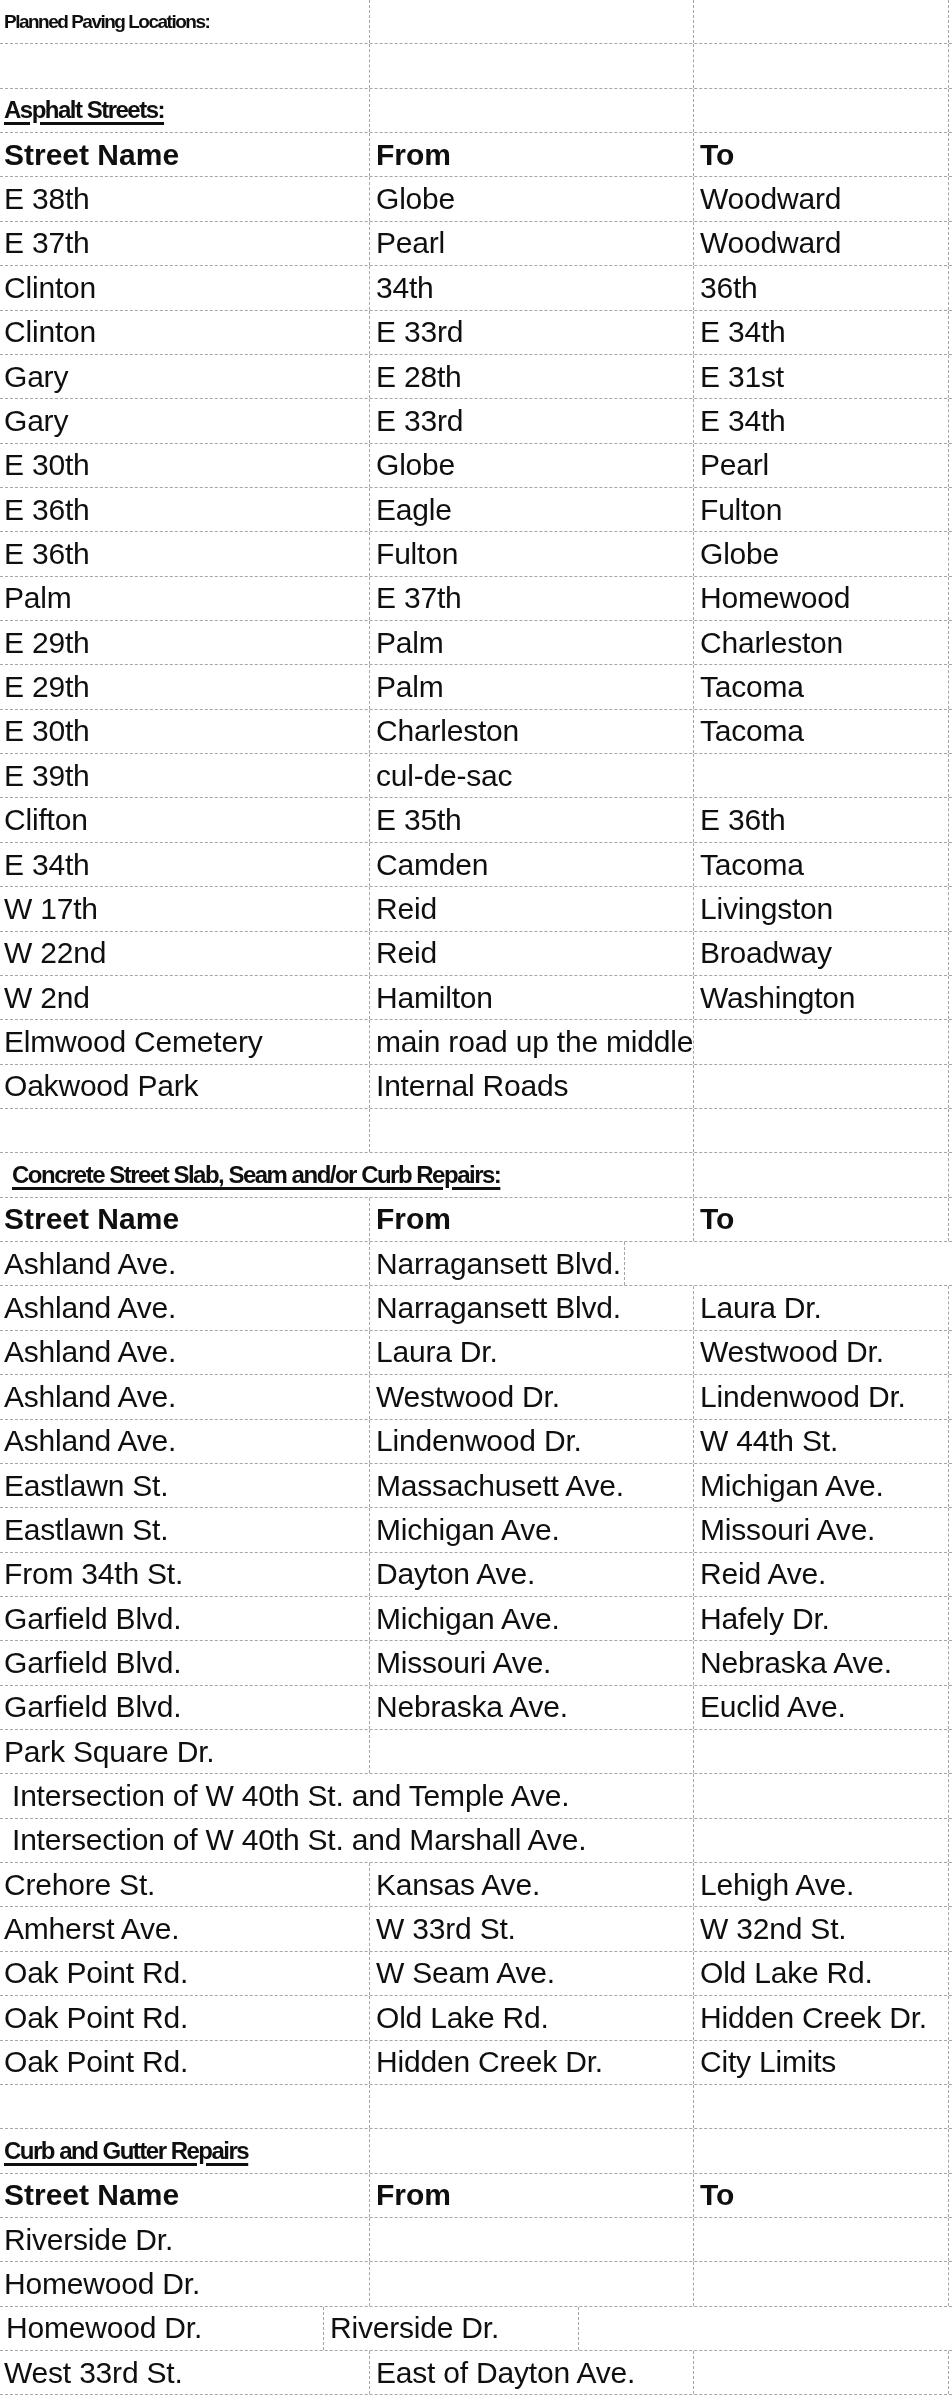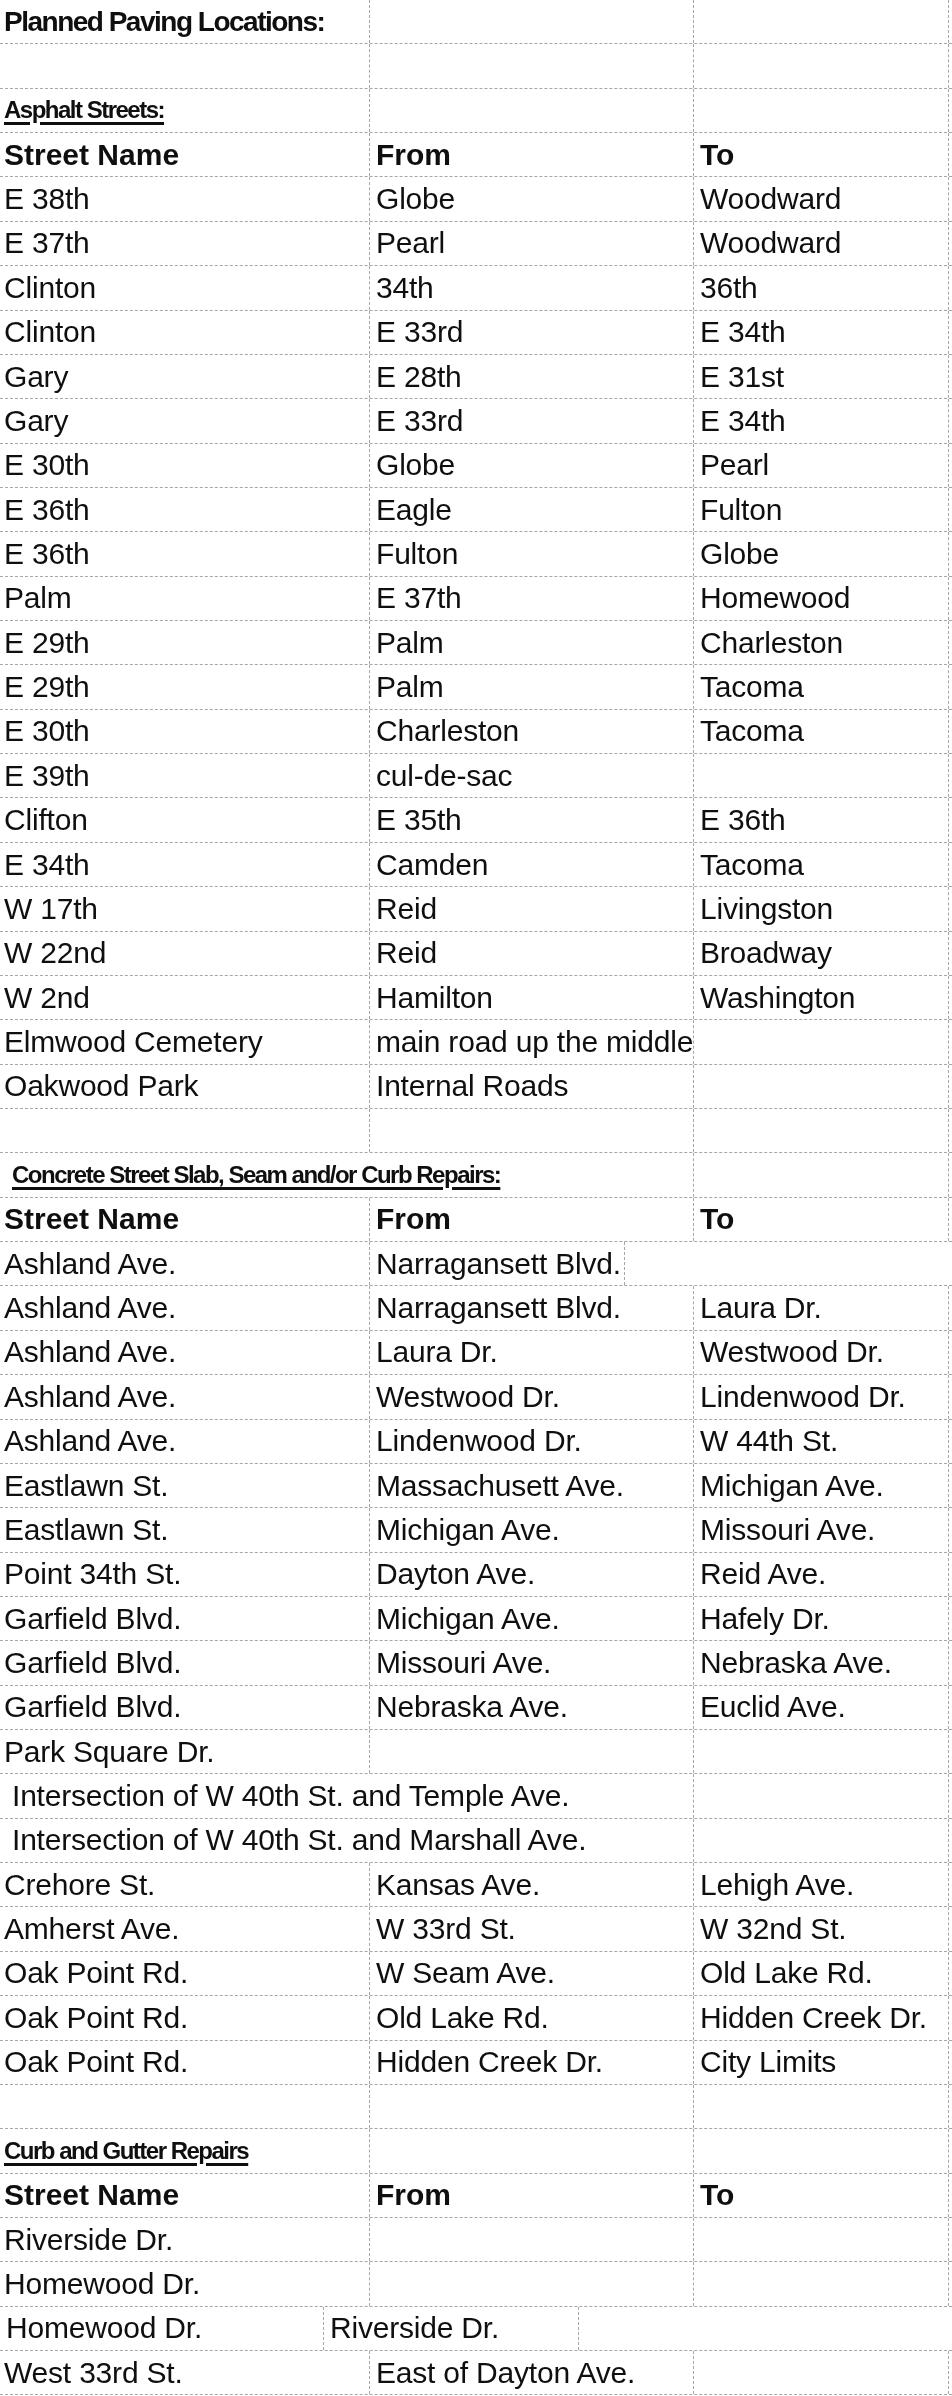--- a/index.html
+++ b/index.html
@@ -35,21 +35,21 @@
   .heading {
     font-weight:bold;
     font-size:24px;
     letter-spacing:-1.5px;
     text-decoration:underline;
     text-decoration-thickness:3px;
     text-underline-offset:4px;
   }
   .sheet-title {
     font-weight:bold;
-    font-size:28px;
+    font-size:19px;
     letter-spacing:-1.5px;
   }
 </style>
 </head>
 <body>
 
 <div class="sheet" id="sheet" style="--text: #0f0f0f; --grid: #a6a6a6; --bg: #ffffff;">
     <div class="row">
       <div class="cell c1 sheet-title">Planned Paving Locations:</div>
       <div class="cell c2"></div>
@@ -217,21 +217,21 @@
       <div class="cell c1">Eastlawn St.</div>
       <div class="cell c2">Massachusett Ave.</div>
       <div class="cell c3">Michigan Ave.</div>
     </div>
     <div class="row">
       <div class="cell c1">Eastlawn St.</div>
       <div class="cell c2">Michigan Ave.</div>
       <div class="cell c3">Missouri Ave.</div>
     </div>
     <div class="row">
-      <div class="cell c1">Point 34th St.</div>
+      <div class="cell c1">From 34th St.</div>
       <div class="cell c2">Dayton Ave.</div>
       <div class="cell c3">Reid Ave.</div>
     </div>
     <div class="row">
       <div class="cell c1">Garfield Blvd.</div>
       <div class="cell c2">Michigan Ave.</div>
       <div class="cell c3">Hafely Dr.</div>
     </div>
     <div class="row">
       <div class="cell c1">Garfield Blvd.</div>

